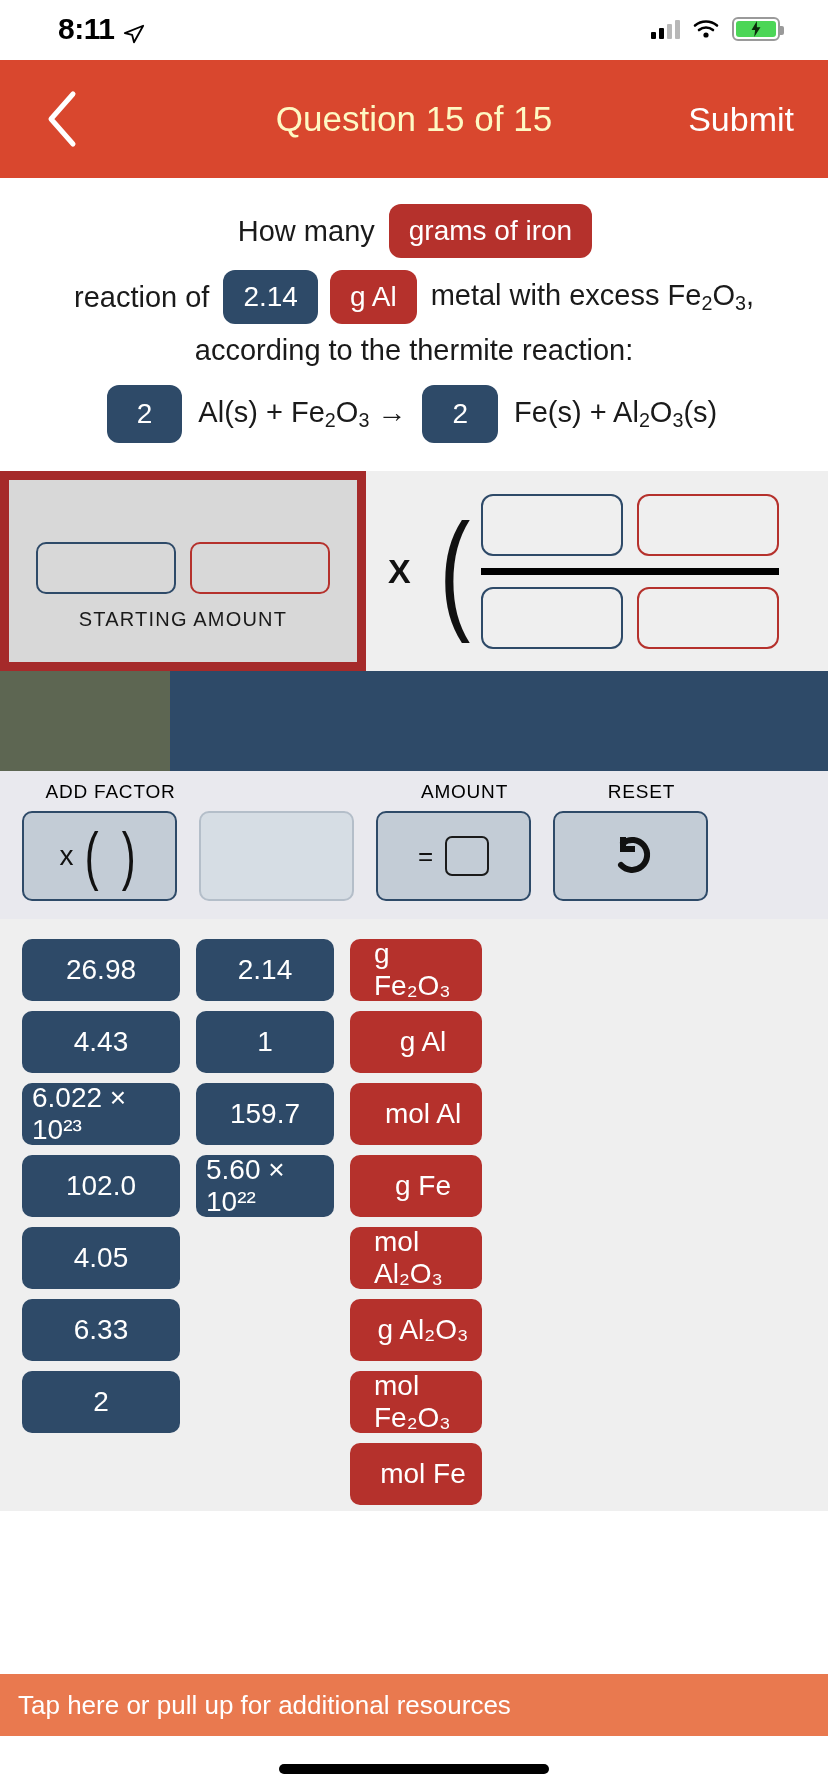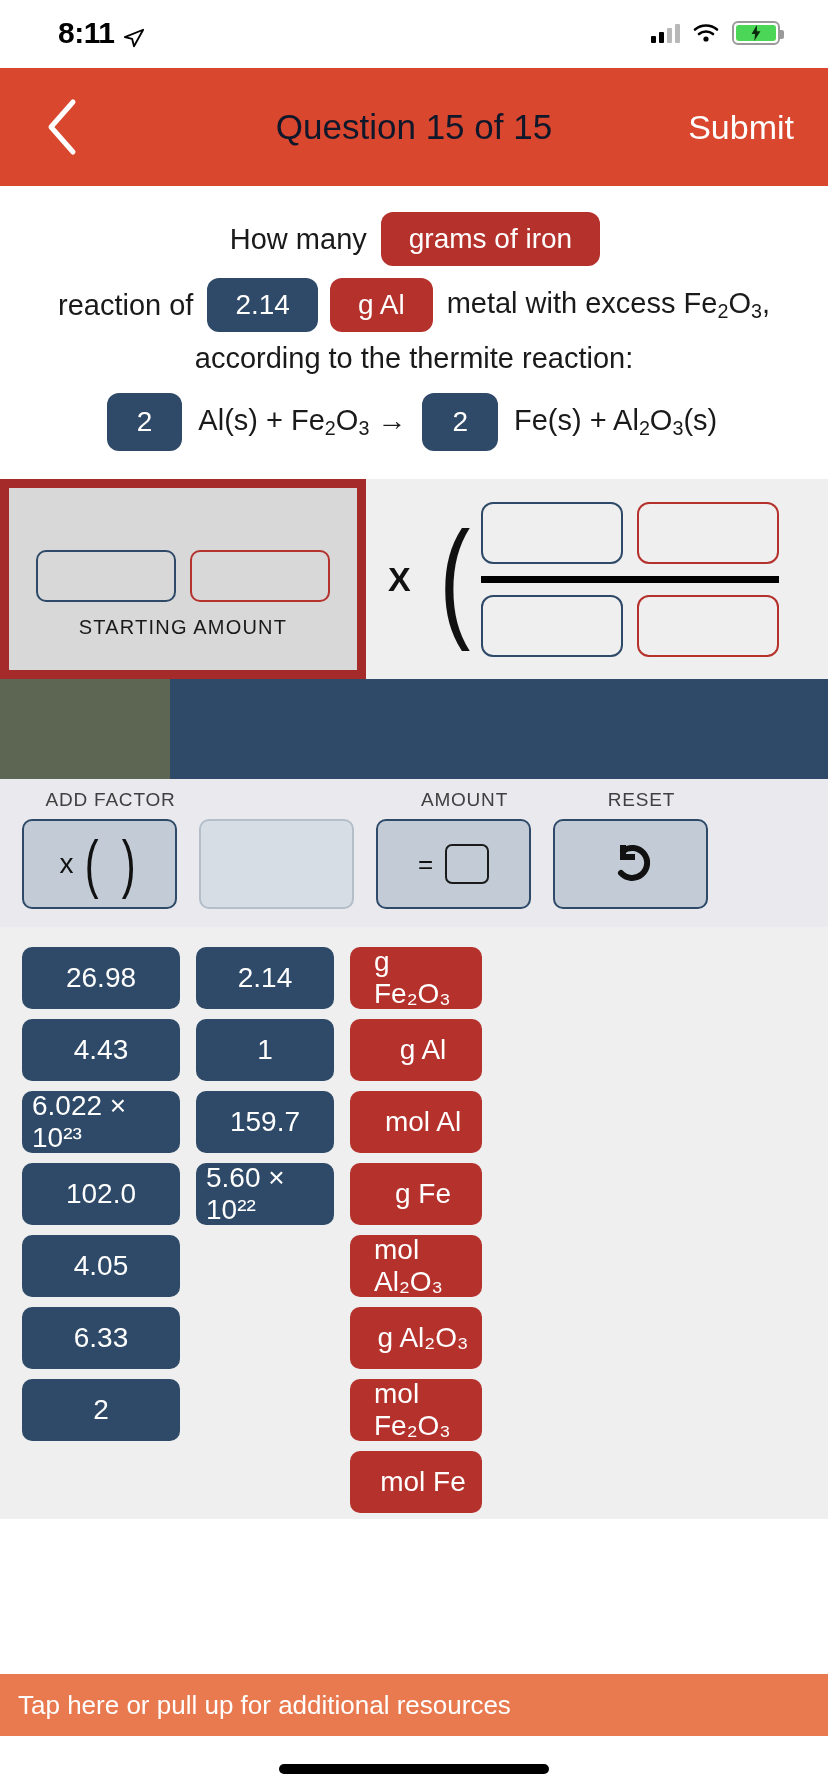--- a/index.html
+++ b/index.html
@@ -6,21 +6,21 @@
   html, body {
     width: 828px; height: 1792px;
     background: #ffffff;
     font-family: "Liberation Sans", sans-serif;
     overflow: hidden;
   }
   #app { position: relative; width: 828px; height: 1792px; background:#fff; }
 
   
   .statusbar {
-    height: 68px; width: 100%;
+    height: 60px; width: 100%;
     display: flex; align-items: center; justify-content: space-between;
     padding: 10px 48px 13px 58px; background: #ffffff;
   }
   .status-time {
     font-size: 30px; font-weight: 700; color: #000;
     letter-spacing: -0.5px; display:flex; align-items:center; gap:9px;
   }
   .loc-arrow { display:inline-block; width:22px; height:22px; }
   .status-right { display: flex; align-items: center; gap: 13px; }
   .signal { display:flex; align-items:flex-end; gap:3px; height:20px; }
@@ -44,41 +44,41 @@
 
   
   .navbar {
     height: 118px; background: #d9472e;
     display: flex; align-items: center; padding: 0 30px;
     position: relative;
   }
   .nav-back { width: 64px; height:64px; display:flex; align-items:center; justify-content:center; }
   .nav-title {
     position:absolute; left:0; right:0; text-align:center;
-    font-size: 35px; color:#0f172a; font-weight:400; pointer-events:none;
+    font-size: 35px; color:#fef9c3; font-weight:400; pointer-events:none;
   }
   .nav-submit {
     margin-left:auto; font-size: 34px; color:#fff; font-weight:400;
     padding: 6px 4px; z-index:2;
   }
 
   
   .question {
     padding: 26px 22px 18px 22px; background:#fff;
     text-align:center; color:#1a1a1a;
   }
   .qline {
     display:flex; flex-wrap:wrap; align-items:center; justify-content:center;
     gap: 0px; font-size: 29px; line-height: 1.0; margin-bottom: 12px;
   }
   .qline .txt { padding: 0 8px; white-space: pre; }
   .chip {
     display:inline-flex; align-items:center; justify-content:center;
     border-radius: 12px; color:#fff; font-size:28px;
-    padding: 13px 28px; margin: 0 6px; min-width: 64px;
+    padding: 13px 20px; margin: 0 6px; min-width: 64px;
   }
   .chip.red { background:#b5312c; }
   .chip.blue { background:#2e4a68; }
   .eqline {
     display:flex; align-items:center; justify-content:center;
     font-size:29px; margin-top: 20px; margin-bottom: 10px;
   }
   .eqline .chip { padding: 13px 30px; }
   .eqline .txt { padding: 0 10px; }
   sub { font-size: 0.68em; vertical-align: -0.25em; }
@@ -123,21 +123,21 @@
   
   .bands { display:flex; height: 100px; }
   .band-olive { width: 170px; background:#5d6652; }
   .band-navy { flex:1; background:#2e4a68; }
 
   
   .toolbar {
     background:#e9e9ee; padding: 10px 22px 18px 22px;
   }
   .tool-labels {
-    display:flex; font-size: 19px; letter-spacing:0.8px; color:#404040;
+    display:flex; font-size: 19px; letter-spacing:0.8px; color:#000000;
     margin-bottom: 8px;
   }
   .tool-labels span { text-align:center; }
   .tool-row { display:flex; gap: 22px; }
   .tool-btn {
     width: 155px; height: 90px; border-radius: 10px;
     background:#c3ccd6; border: 2px solid #2e4a68;
     display:flex; align-items:center; justify-content:center;
   }
   .tool-btn.empty { background:#d6dde4; border-color:#b4bec9; }

